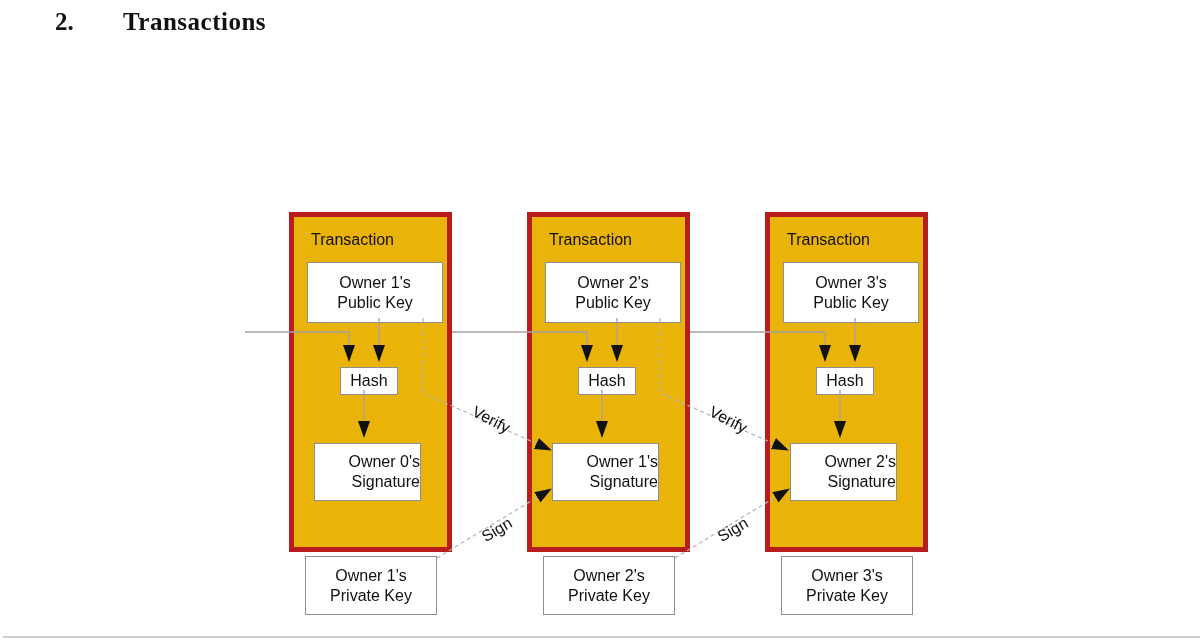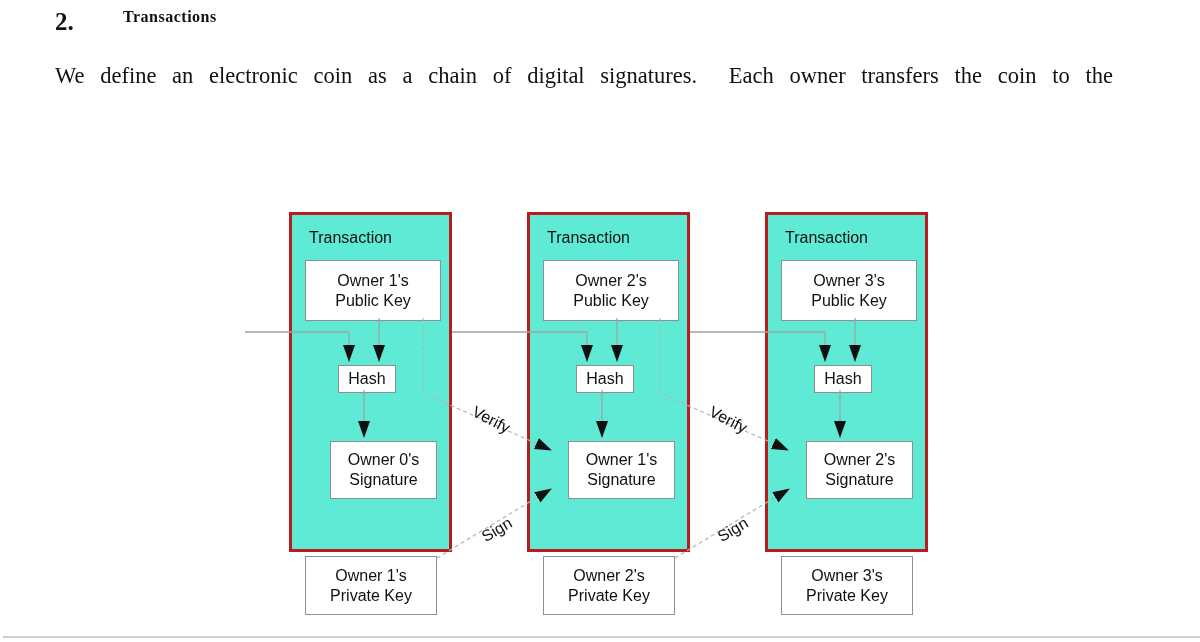--- a/index.html
+++ b/index.html
@@ -11,50 +11,50 @@
     font-family:"Liberation Serif",serif;
     color:#111111;
   }
   
   .heading-number{
     position:absolute;left:55px;top:8px;
     font-size:25px;font-weight:bold;line-height:1.1;
   }
   .heading-title{
     position:absolute;left:123px;top:8px;
-    font-size:16px;font-weight:bold;line-height:1.1;
+    font-size:25px;font-weight:bold;line-height:1.1;
     letter-spacing:0.5px;
   }
   
   .para{
     position:absolute;left:55px;top:60px;width:1058px;
     font-size:22.5px;line-height:31.5px;
   }
   .para .pline{text-align:justify;text-align-last:justify;}
   .para .pline.last{text-align-last:left;}
   
   .diagram-text{font-family:"Liberation Sans",sans-serif;color:#111111;}
   .txbox{
     position:absolute;top:212px;width:163px;height:340px;
-    border:3px solid #b91c1c;background:#5eead4;box-sizing:border-box;
+    border:5px solid #b91c1c;background:#eab308;box-sizing:border-box;
   }
   .txbox.c1{left:289px;} .txbox.c2{left:527px;} .txbox.c3{left:765px;}
   .tx-label{
     position:absolute;left:17px;top:13px;
     font-size:16px;line-height:20px;
   }
   .inner{
     position:absolute;border:1px solid #8f8f8f;background:#ffffff;
     box-sizing:border-box;
     display:flex;flex-direction:column;justify-content:center;align-items:center;
     text-align:center;font-size:16px;line-height:20px;
   }
   .pk{left:13px;top:45px;width:136px;height:61px;}
   .hash{left:46px;top:150px;width:58px;height:28px;align-items:center;}
-  .sig{left:38px;top:226px;width:107px;height:58px;}
+  .sig{left:20px;top:226px;width:107px;height:58px;align-items:flex-end;}
   .prk{
     position:absolute;top:556px;width:132px;height:59px;
     border:1px solid #8f8f8f;background:#ffffff;box-sizing:border-box;
     display:flex;flex-direction:column;justify-content:center;align-items:center;
     text-align:center;font-size:16px;line-height:20px;
   }
   .prk.k1{left:305px;} .prk.k2{left:543px;} .prk.k3{left:781px;}
   .overlay{position:absolute;left:0;top:0;width:1200px;height:642px;pointer-events:none;}
   .cl{stroke:#a3a3a3;stroke-width:1.3;fill:none;}
   .dl{stroke:#b5b5b5;stroke-width:1.2;fill:none;stroke-dasharray:4 3;}
@@ -69,21 +69,20 @@
     position:absolute;left:3px;right:0;top:636px;height:2px;background:#cfcfcf;
   }
 </style>
 </head>
 <body>
 
 <span class="heading-number">2.</span>
 <span class="heading-title">Transactions</span>
 
 <div class="para">
-  <div class="pline">We define an electronic coin as a chain of digital signatures.&nbsp; Each owner transfers the coin to the</div>
 </div>
 
 <div class="txbox c1 diagram-text">
   <div class="tx-label">Transaction</div>
   <div class="inner pk">
     <span>Owner 1's</span>
     <span>Public Key</span>
   </div>
   <div class="inner hash">
     <span>Hash</span>

